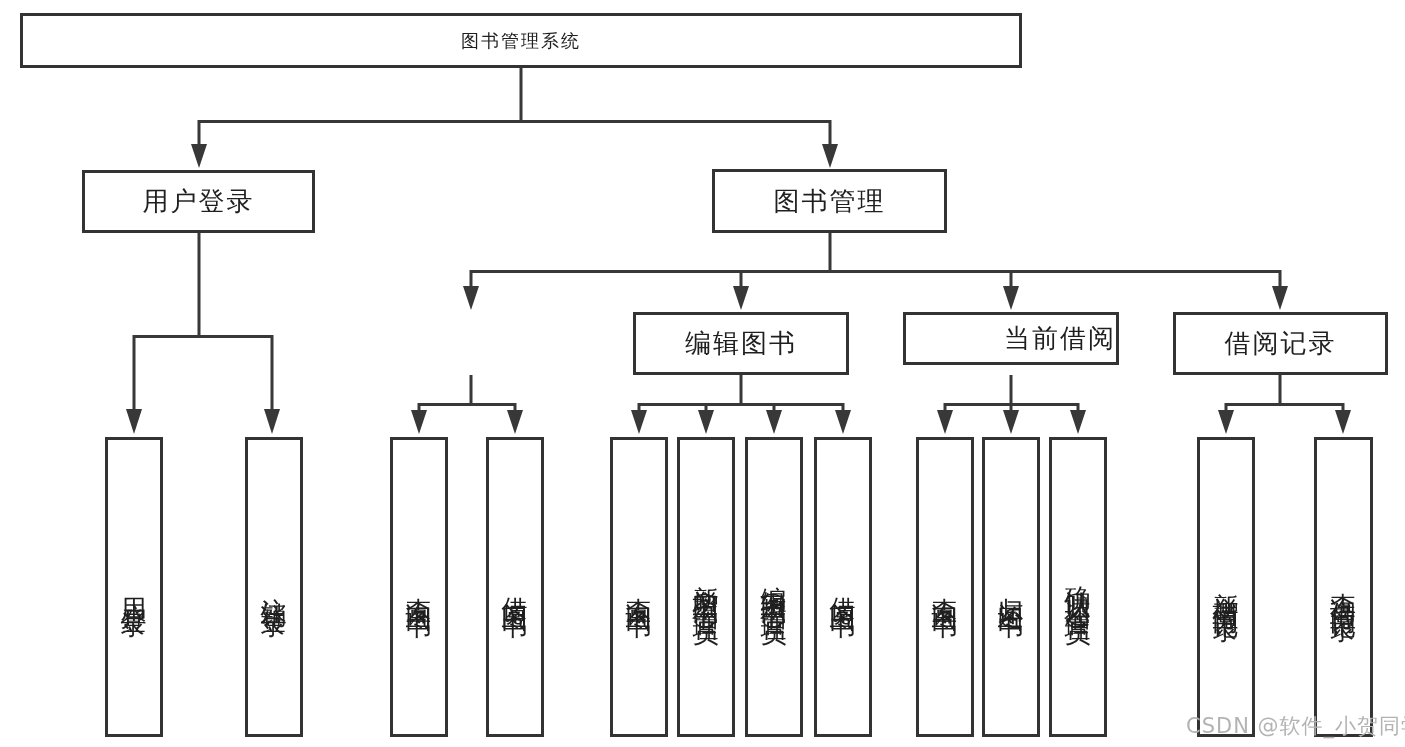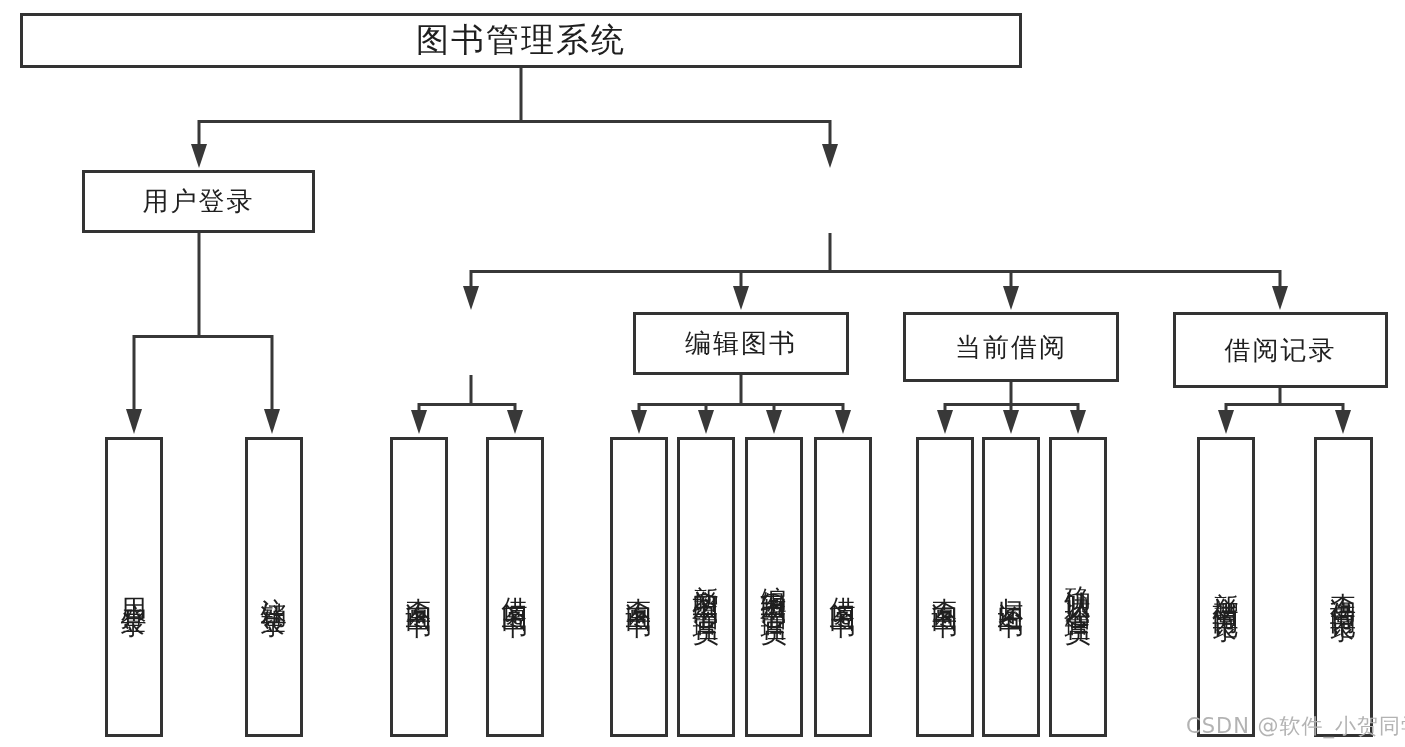--- a/index.html
+++ b/index.html
@@ -13,21 +13,21 @@
   .connectors{position:absolute;left:0;top:0;width:1405px;height:747px;}
   .box{
     position:absolute;
     background:#ffffff;
     border:3px solid #333333;
     box-sizing:border-box;
     display:flex;align-items:center;justify-content:center;
     color:#1f1f1f;
   }
   .hbox{font-size:26px;letter-spacing:2px;}
-  .root-box{font-size:33px;}
+  .root-box{font-size:18px;}
   .vbox{
     top:437px;height:300px;
     font-size:26px;
   }
   .vbox .vlabel{
     writing-mode:vertical-rl;
     text-orientation:mixed;
     letter-spacing:5px;
     line-height:1;
     white-space:nowrap;
@@ -99,28 +99,31 @@
     </g>
   </svg>
 
   <div class="box hbox root-box" style="left:20px;top:13px;width:1002px;height:55px;">
     <span>图书管理系统</span>
   </div>
 
   <div class="box hbox" style="left:82px;top:170px;width:233px;height:63px;">
     <span>用户登录</span>
   </div>
+  <div class="box hbox" style="left:712px;top:169px;width:235px;height:64px;">
+    <span>图书管理</span>
+  </div>
 
   <div class="box hbox" style="left:633px;top:312px;width:216px;height:63px;">
     <span>编辑图书</span>
   </div>
-  <div class="box hbox" style="left:903px;top:312px;width:216px;height:70px;">
+  <div class="box hbox" style="left:903px;top:312px;width:216px;height:53px;justify-content:flex-end;">
     <span>当前借阅</span>
   </div>
-  <div class="box hbox" style="left:1173px;top:312px;width:215px;height:76px;">
+  <div class="box hbox" style="left:1173px;top:312px;width:215px;height:63px;">
     <span>借阅记录</span>
   </div>
 
   <div class="box vbox" style="left:105px;width:58px;">
     <span class="vlabel">用户登录</span>
   </div>
   <div class="box vbox" style="left:245px;width:58px;">
     <span class="vlabel">注销登录</span>
   </div>
 

